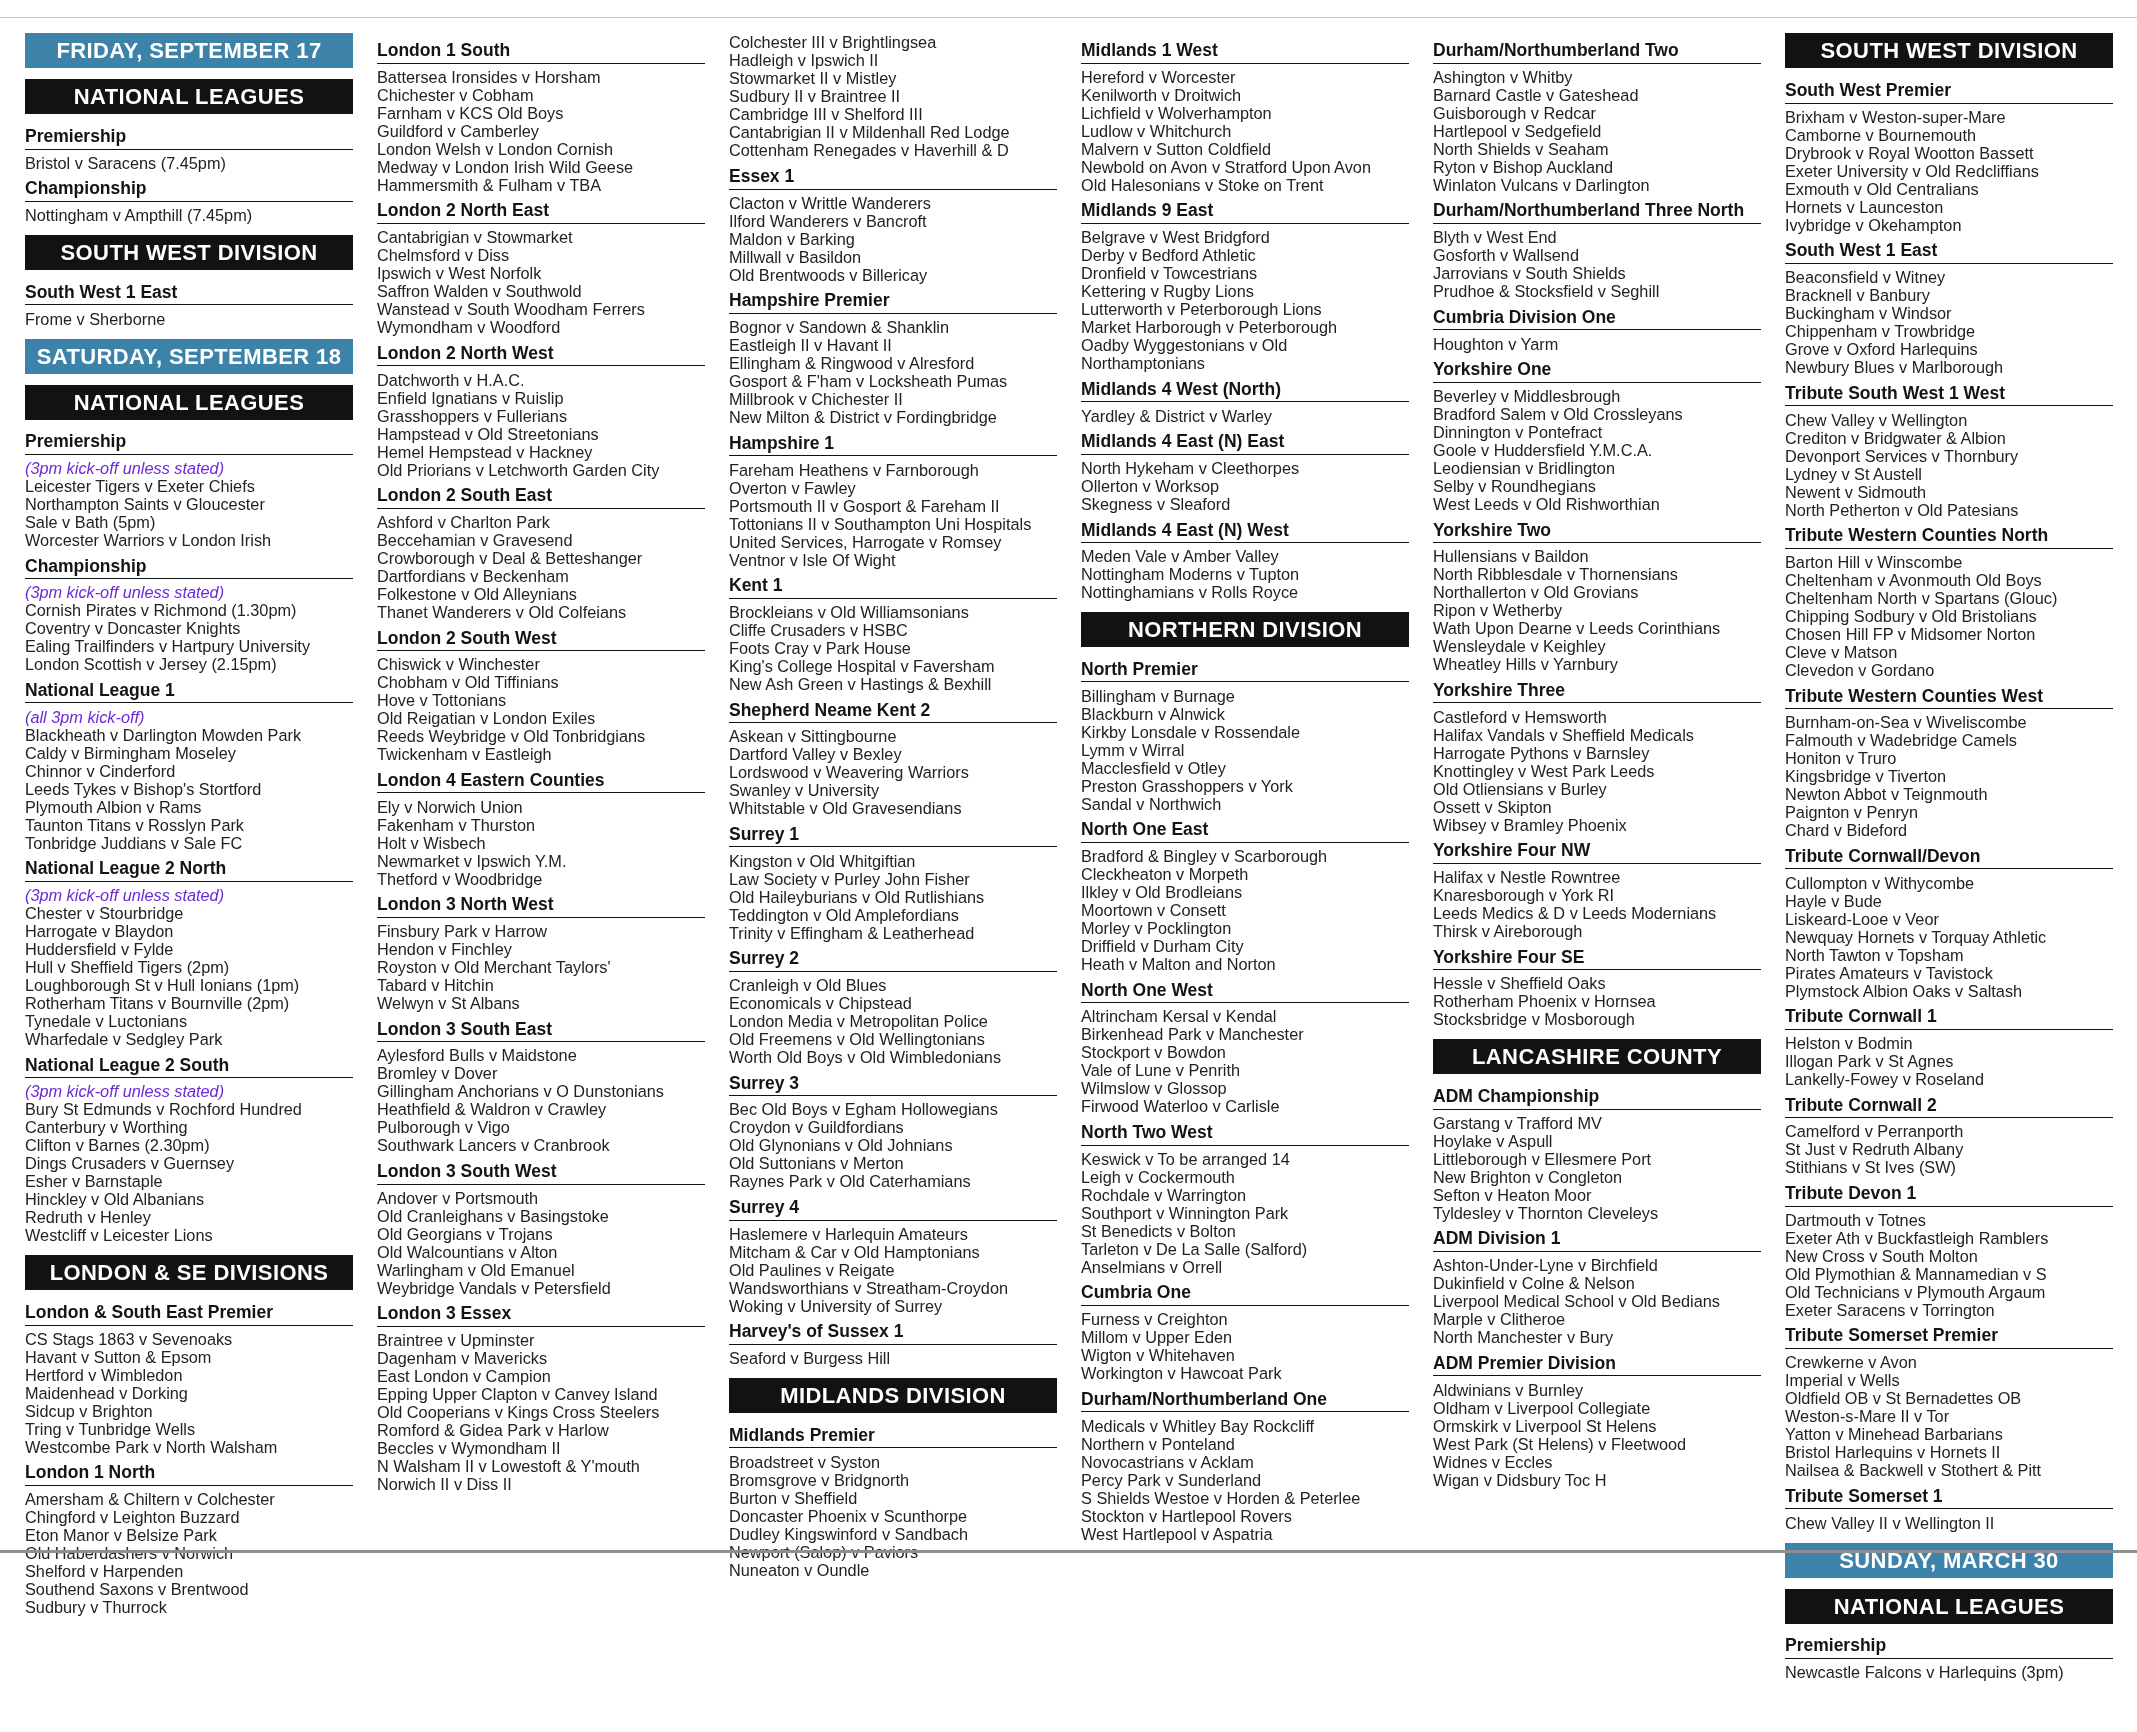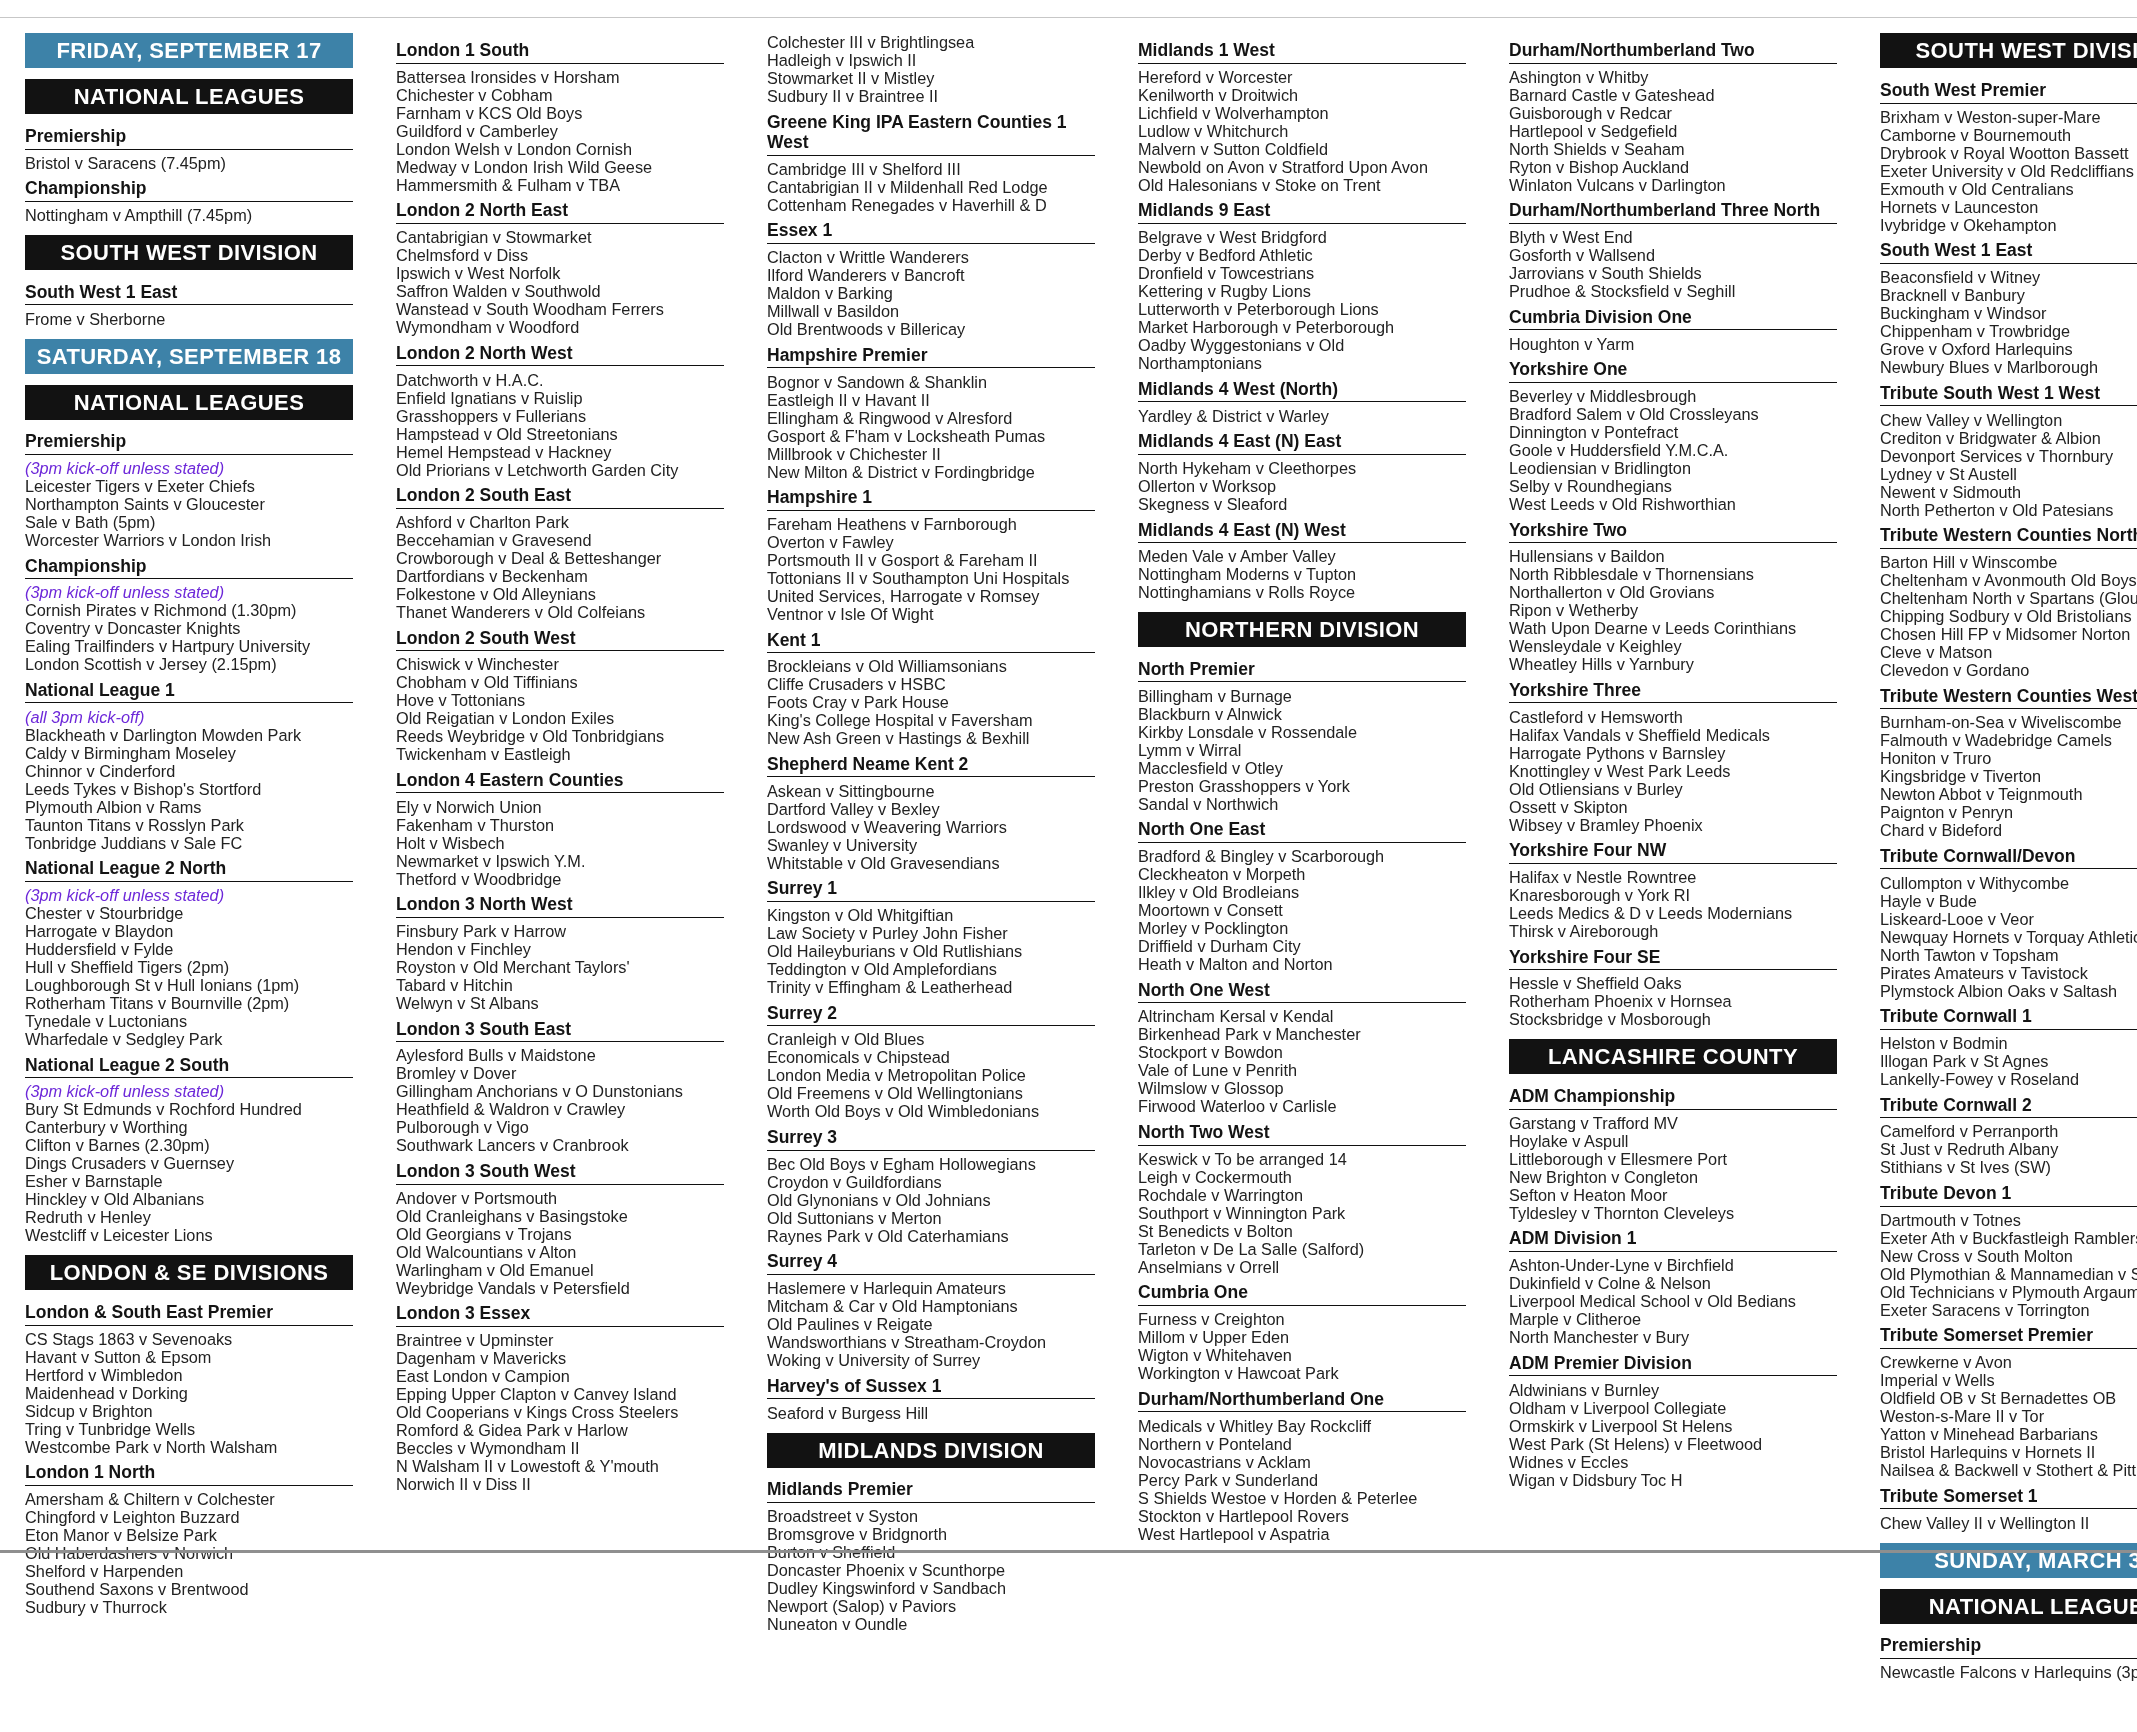--- a/index.html
+++ b/index.html
@@ -8,21 +8,21 @@
     width: 2137px; height: 1732px;
     font-family: "Liberation Sans", sans-serif;
     color: #1d1d1d;
     -webkit-font-smoothing: antialiased;
   }
   .page { position: relative; width: 2137px; height: 1732px; overflow: hidden; background: #fff; }
   .rule-top    { position: absolute; left: 0; top: 16.7px;   width: 2137px; height: 1.7px; background: #c7c7c7; }
   .rule-bottom { position: absolute; left: 0; top: 1550px; width: 2137px; height: 3.3px; background: #8f8f8f; }
   .columns {
     position: absolute; left: 0; top: 18.4px;
-    display: flex; gap: 43px;
+    display: flex; gap: 24px;
     padding: 0 12.5px 0 25px;
     align-items: flex-start;
     width: 1720px;
   }
   .col { flex: 0 0 328px; width: 328px; }
   .col > :first-child { margin-top: 15px; }
   .bar {
     color: #ffffff; font-weight: bold;
     font-size: 22px; line-height: 25px;
     padding: 5px 5px; text-align: center;
@@ -188,21 +188,20 @@
         <div class="fx">Romford &amp; Gidea Park v Harlow</div>
         <div class="fx">Beccles v Wymondham II</div>
         <div class="fx">N Walsham II v Lowestoft &amp; Y'mouth</div>
         <div class="fx">Norwich II v Diss II</div>
       </div>
       <div class="col">
         <div class="fx">Colchester III v Brightlingsea</div>
         <div class="fx">Hadleigh v Ipswich II</div>
         <div class="fx">Stowmarket II v Mistley</div>
         <div class="fx">Sudbury II v Braintree II</div>
-        <div class="hdr">Greene King IPA Eastern Counties 1 West</div>
         <div class="fx">Cambridge III v Shelford III</div>
         <div class="fx">Cantabrigian II v Mildenhall Red Lodge</div>
         <div class="fx">Cottenham Renegades v Haverhill &amp; D</div>
         <div class="hdr">Essex 1</div>
         <div class="fx">Clacton v Writtle Wanderers</div>
         <div class="fx">Ilford Wanderers v Bancroft</div>
         <div class="fx">Maldon v Barking</div>
         <div class="fx">Millwall v Basildon</div>
         <div class="fx">Old Brentwoods v Billericay</div>
         <div class="hdr">Hampshire Premier</div>

